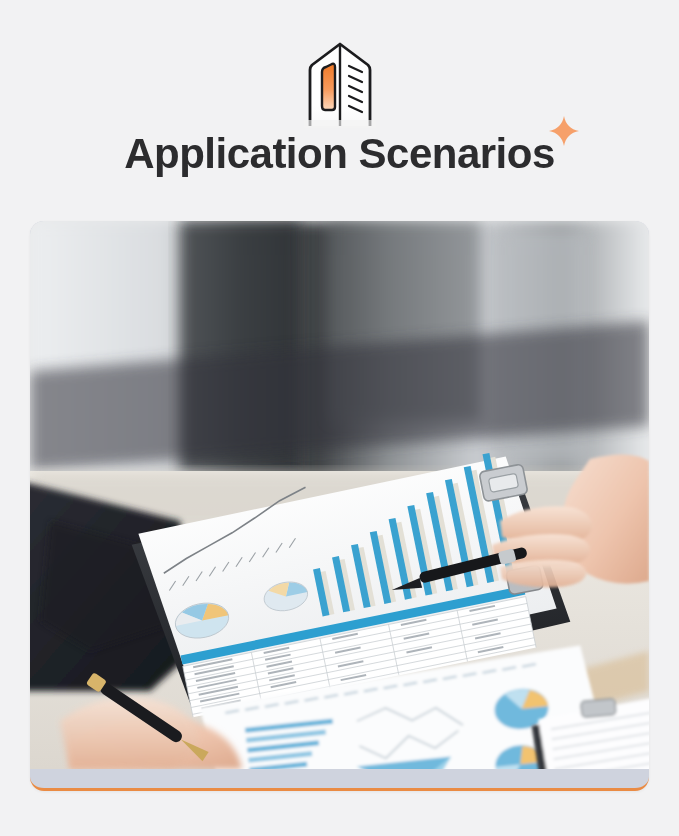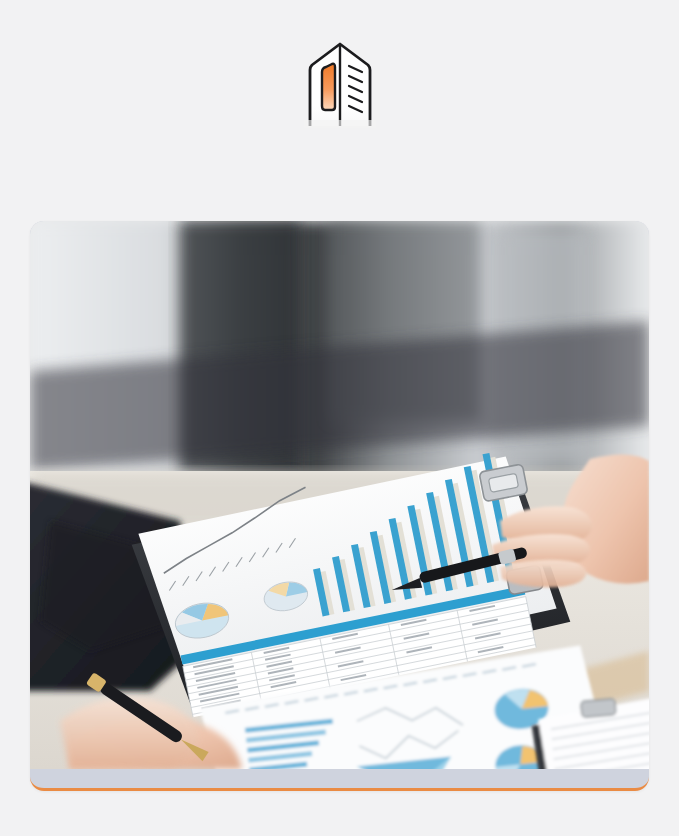--- a/index.html
+++ b/index.html
@@ -128,20 +128,30 @@
           <line x1="75" y1="48" x2="88" y2="54"></line>
           <line x1="75" y1="58" x2="88" y2="64"></line>
           <line x1="75" y1="68" x2="88" y2="74"></line>
         </g>
 
         <rect x="30" y="88" width="72" height="18" fill="#f2f2f3"></rect>
         <rect x="30" y="82" width="72" height="8" fill="#f2f2f3" opacity="0.65"></rect>
       </svg>
     </div>
 
+    <div class="title-row">
+      <span class="title-wrap">
+        <span class="page-title">Application Scenarios</span>
+        <span class="sparkle">
+          <svg viewBox="0 0 34 34" width="34" height="34">
+            <path d="M17 2 C18.6 10.4 23.6 15.4 32 17 C23.6 18.6 18.6 23.6 17 32 C15.4 23.6 10.4 18.6 2 17 C10.4 15.4 15.4 10.4 17 2 Z" fill="#f6a06a"></path>
+          </svg>
+        </span>
+      </span>
+    </div>
   </div>
 
   <div class="photo-panel">
 
     <div class="photo">
       <svg viewBox="0 0 619 548" width="619" height="548">
         <defs>
           <linearGradient id="bgWall" x1="0" y1="0" x2="1" y2="0">
             <stop offset="0%" stop-color="#eceef0"></stop>
             <stop offset="22%" stop-color="#d9dcdf"></stop>

